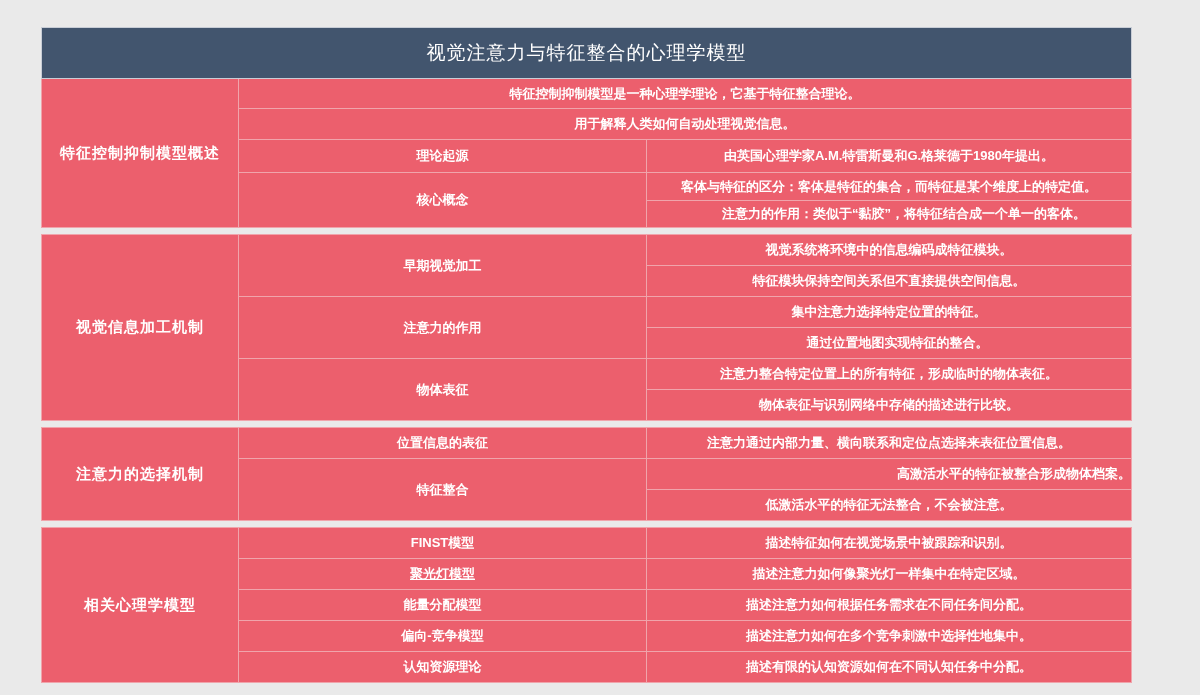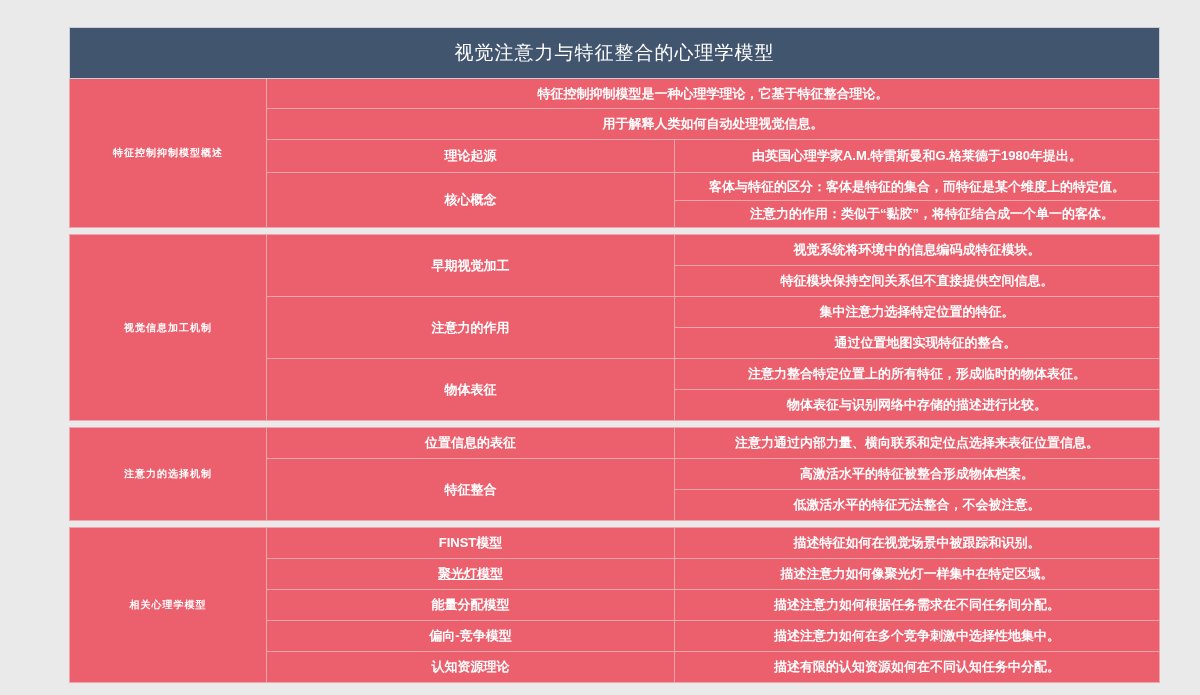--- a/index.html
+++ b/index.html
@@ -8,21 +8,21 @@
   }
   body {
     width: 1200px;
     height: 695px;
     background: #eaeaea;
     font-family: "Liberation Sans", "DejaVu Sans", sans-serif;
     overflow: hidden;
   }
   #table-wrap {
     position: absolute;
-    left: 69px;
+    left: 41px;
     top: 27px;
     width: 1084px;
     height: 636px;
     box-sizing: border-box;
   }
   table.psy-table {
     width: 1090px;
     border-collapse: collapse;
     table-layout: fixed;
     border: 0;
@@ -50,21 +50,21 @@
     font-size: 12.5px;
     font-weight: bold;
     text-align: center;
     vertical-align: middle;
     border: 1px solid #f0a4ab;
     box-sizing: border-box;
     line-height: 1.35;
     padding: 3px 6px;
   }
   .cat-cell {
-    font-size: 10px;
+    font-size: 15px;
     letter-spacing: 1px;
   }
   .sub-cell {
     font-size: 13px;
   }
   .desc-cell {
     font-size: 13px;
   }
   
   tr.gap-row td {
@@ -142,21 +142,21 @@
           <td colspan="3"></td>
         </tr>
 
       <tr>
         <td class="cell cat-cell" rowspan="3">注意力的选择机制</td>
         <td class="cell sub-cell" style="height:31px;">位置信息的表征</td>
         <td class="cell desc-cell">注意力通过内部力量、横向联系和定位点选择来表征位置信息。</td>
       </tr>
       <tr>
         <td class="cell sub-cell" rowspan="2">特征整合</td>
-        <td class="cell desc-cell" style="height:31px;">高激活水平的特征被整合形成物体档案。</td>
+        <td class="cell desc-cell" style="height:31px;text-align:right;">高激活水平的特征被整合形成物体档案。</td>
       </tr>
       <tr>
         <td class="cell desc-cell" style="height:31px;">低激活水平的特征无法整合，不会被注意。</td>
       </tr>
 
       <tr class="gap-row">
           <td colspan="3"></td>
         </tr>
 
       <tr>

